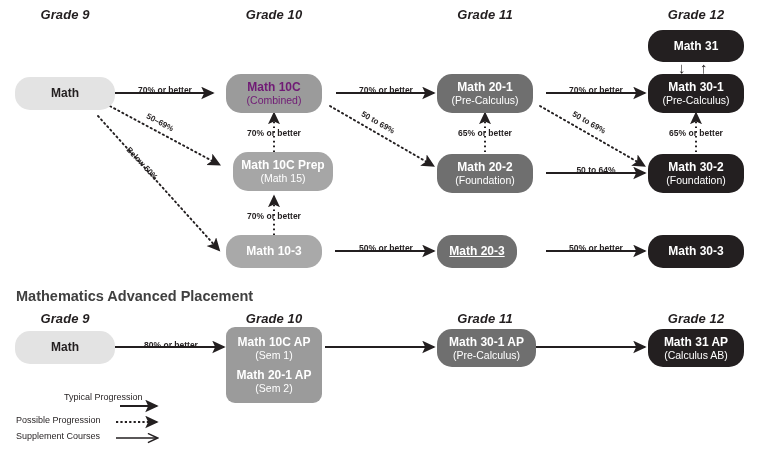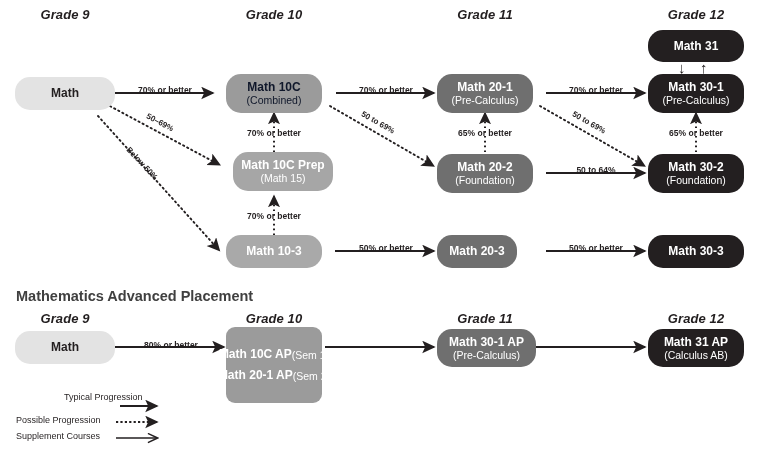--- a/index.html
+++ b/index.html
@@ -5,28 +5,28 @@
   html,body{margin:0;padding:0;background:#ffffff;}
   body{width:761px;height:453px;font-family:"Liberation Sans",sans-serif;color:#231f20;overflow:hidden;}
   #root{position:relative;width:761px;height:453px;}
 
   .grade-head{position:absolute;font-size:13px;font-weight:bold;color:#231f20;text-align:center;letter-spacing:.1px;white-space:nowrap;font-style:italic;}
 
   .box{position:absolute;border-radius:15px;display:flex;flex-direction:column;align-items:center;justify-content:center;text-align:center;box-sizing:border-box;}
   .box .t1{font-size:12px;font-weight:bold;line-height:13px;white-space:nowrap;}
   .box .t2{font-size:10.5px;font-weight:normal;line-height:12px;white-space:nowrap;}
   .box.g9{background:#e3e3e3;color:#231f20;}
-  .box.g10{background:#9b9b9b;color:#0f172a;}
+  .box.g10{background:#9b9b9b;color:#701a75;}
   .box.g10light{background:#a9a9a9;color:#ffffff;}
   .box.g10prep{background:#a6a6a6;color:#ffffff;}
   .box.g11{background:#6f6f6f;color:#ffffff;}
   .box.g12{background:#231f20;color:#ffffff;}
 
   .apbox{position:absolute;border-radius:9px;background:#9b9b9b;color:#fff;display:flex;flex-direction:column;align-items:center;justify-content:center;gap:8px;box-sizing:border-box;}
-  .apbox .grp{display:flex;align-items:center;}
+  .apbox .grp{display:flex;flex-direction:column;align-items:center;}
   .apbox .t1{font-size:12px;font-weight:bold;line-height:13px;white-space:nowrap;}
   .apbox .t2{font-size:10.5px;line-height:12px;white-space:nowrap;}
 
   .section-title{position:absolute;font-size:14.5px;font-weight:bold;color:#404040;white-space:nowrap;}
 
   .edge-label{position:absolute;font-size:8.5px;font-weight:bold;color:#231f20;white-space:nowrap;text-align:center;}
   .edge-label.diag{font-size:8px;}
 
   svg.lines{position:absolute;left:0;top:0;width:761px;height:453px;pointer-events:none;}
 
@@ -118,21 +118,21 @@
   <div class="box g11" style="left:437px;top:74px;width:96px;height:39px;">
     <span class="t1">Math 20-1</span>
     <span class="t2">(Pre-Calculus)</span>
   </div>
 
   <div class="box g11" style="left:437px;top:154px;width:96px;height:39px;">
     <span class="t1">Math 20-2</span>
     <span class="t2">(Foundation)</span>
   </div>
 
-  <div class="box g11" style="left:437px;top:235px;width:80px;height:33px;">
+  <div class="box g11" style="left:437px;top:235px;width:80px;height:33px;text-decoration:underline;">
     <span class="t1">Math 20-3</span>
   </div>
 
   <div class="box g12" style="left:648px;top:30px;width:96px;height:32px;">
     <span class="t1">Math 31</span>
   </div>
 
   <div class="box g12" style="left:648px;top:74px;width:96px;height:39px;">
     <span class="t1">Math 30-1</span>
     <span class="t2">(Pre-Calculus)</span>

